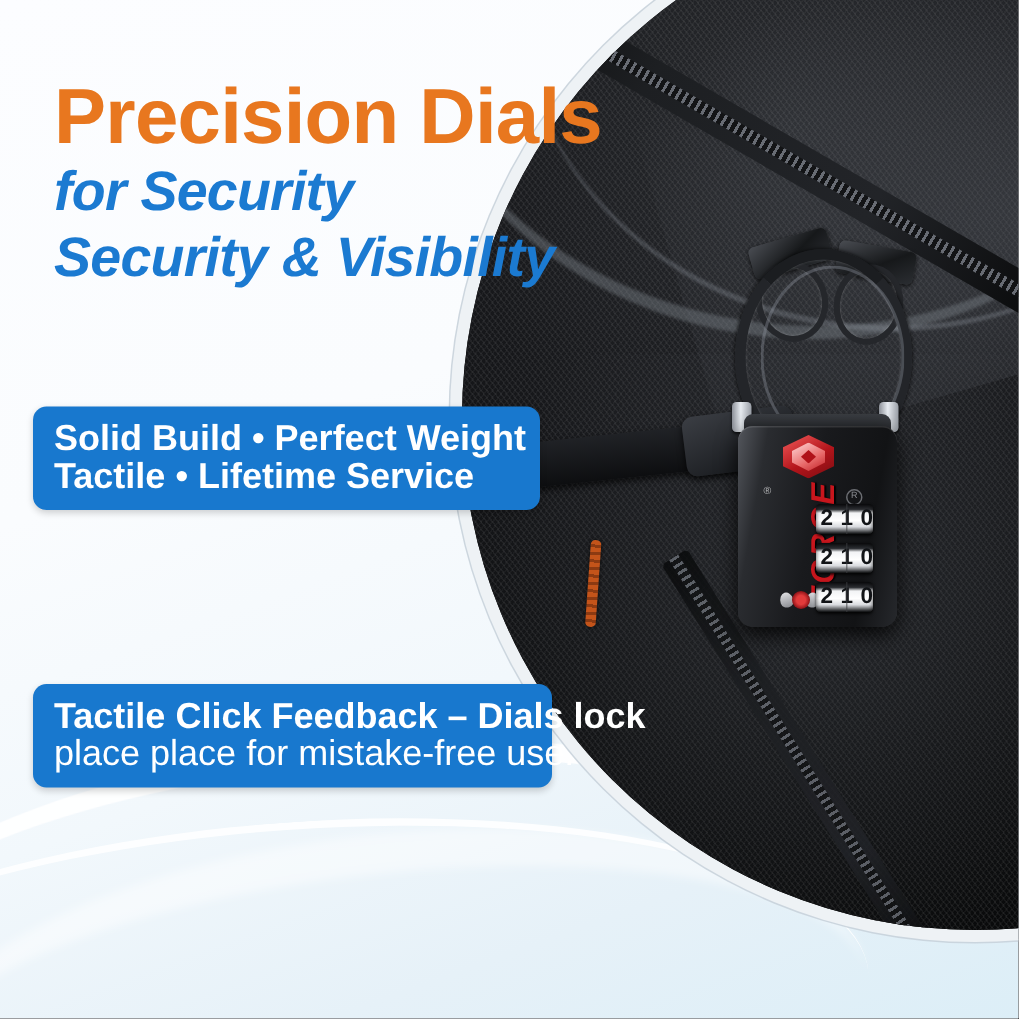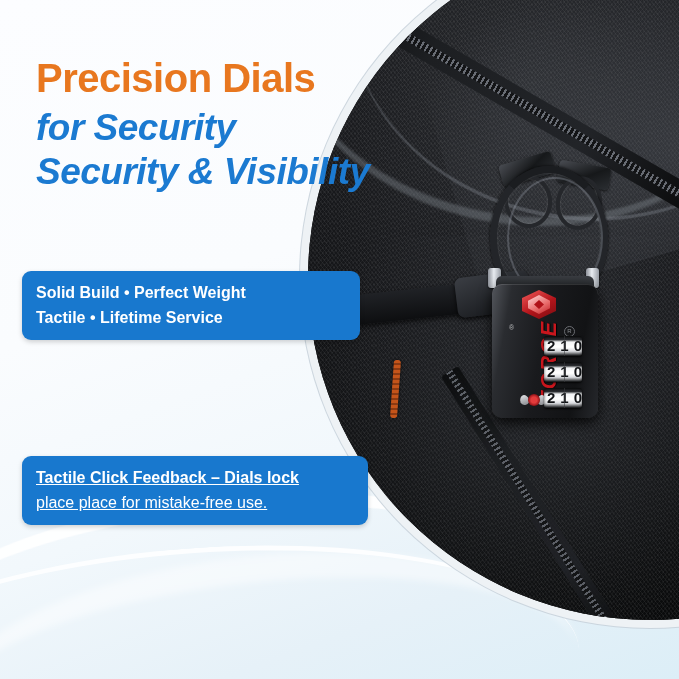--- a/index.html
+++ b/index.html
@@ -151,34 +151,34 @@
     box-shadow:inset 0 0 3px rgba(0,0,0,.7), 0 1px 2px rgba(0,0,0,.8);
     overflow:hidden;}
   .d0{top:0;} .d1{top:26px;} .d2{top:52px;}
   .dial-nums{position:absolute;left:3px;top:1px;color:#111316;font-weight:bold;
     font-size:15px;letter-spacing:5px;line-height:18px;
     font-family:"Liberation Sans", sans-serif;}
   .dial-sep{position:absolute;top:0;width:1px;height:100%;background:rgba(60,62,66,.55);}
 
   
   #headline{position:absolute;left:36px;top:54px;width:400px;}
-  .h-line1{font-size:40px;font-weight:bold;color:#e8771f;letter-spacing:-.5px;
+  .h-line1{font-size:52px;font-weight:bold;color:#e8771f;letter-spacing:-.5px;
     line-height:48px;white-space:nowrap;}
   .h-line2,.h-line3{font-size:37px;font-weight:bold;font-style:italic;color:#1b7ad1;
     letter-spacing:-.5px;line-height:44px;white-space:nowrap;}
   .h-line2{margin-top:4px;}
 
   
   .callout{position:absolute;left:22px;background:#1878ce;border-radius:9px;
     color:#ffffff;padding:9px 14px 10px 14px;
     box-shadow:0 2px 5px rgba(0,0,0,.18);}
   .c1{top:271px;width:310px;}
   .c2{top:366px;width:313px;}
-  .c3{top:456px;width:318px;text-decoration:underline;}
-  .c-line{font-size:16px;line-height:25px;white-space:nowrap;}
+  .c3{top:456px;width:318px;}
+  .c-line{font-size:24px;line-height:25px;white-space:nowrap;}
   .c-strong{font-weight:bold;}
   .c-reg{font-weight:normal;}
 </style>
 </head>
 <body>
 
 <div id="stage">
 
   <div class="swoosh sw3"></div>
   <div class="swoosh sw1"></div>

